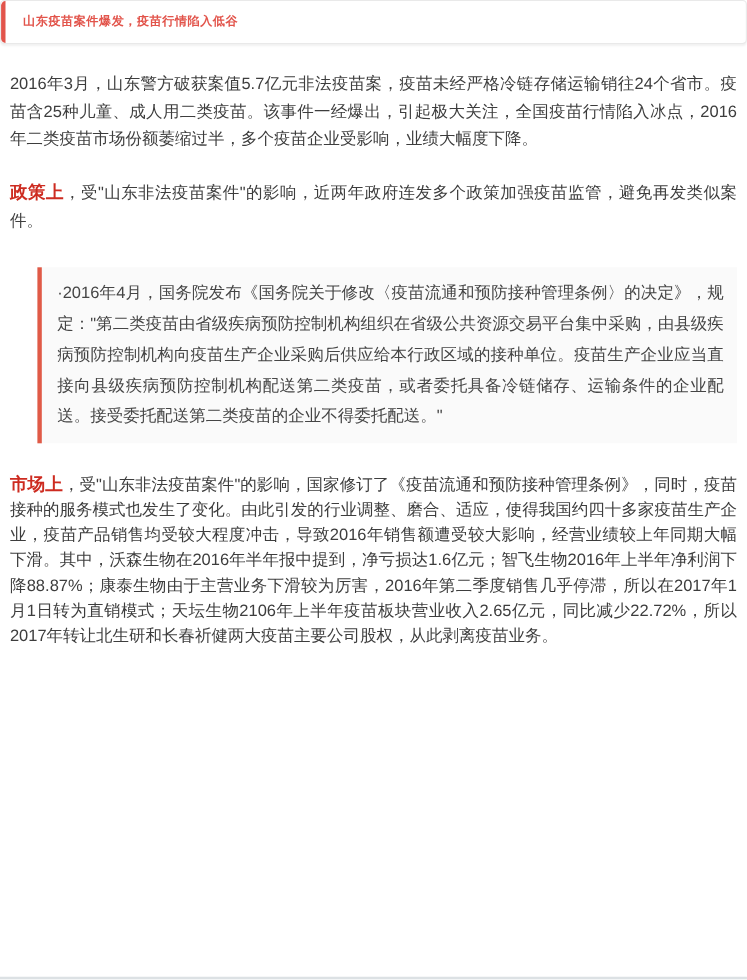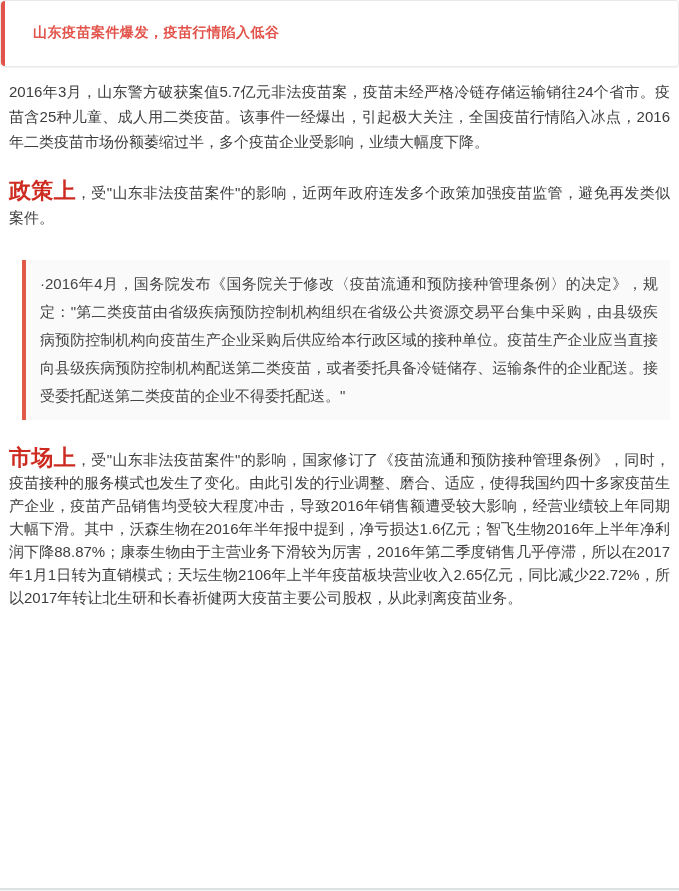--- a/index.html
+++ b/index.html
@@ -23,42 +23,42 @@
     background: #ffffff;
   }
   .headline-accent {
     position: absolute;
     left: 0; top: 0; bottom: 0;
     width: 4px;
     background: #e2544b;
     border-radius: 4px 0 0 4px;
   }
   .headline-text {
-    margin: 12px;
-    font-size: 14px;
+    margin: 0;
+    font-size: 11px;
     font-weight: bold;
     color: #e2544b;
     letter-spacing: 0.5px;
   }
   .content { padding: 0 9px; }
   p.body {
     font-size: 15px;
     line-height: 25px;
     margin: 0;
     text-align: justify;
   }
-  #intro-paragraph { margin-top: 12px; }
+  #intro-paragraph { margin-top: 24px; }
   #policy-paragraph { margin-top: 24px; }
   .lead-in {
     font-weight: bold;
     color: #cd2b20;
-    font-size: 22px;
+    font-size: 16px;
   }
   blockquote.timeline {
-    margin: 30px 0 0 13px;
+    margin: 30px 0 0 25px;
     background: #fafafa;
     border-left: 4px solid #e05a47;
     padding: 10px 12px 10px 14px;
   }
   blockquote.timeline p {
     font-size: 15px;
     line-height: 28px;
     margin: 0 0 12px 0;
     color: #454545;
     text-align: justify;

